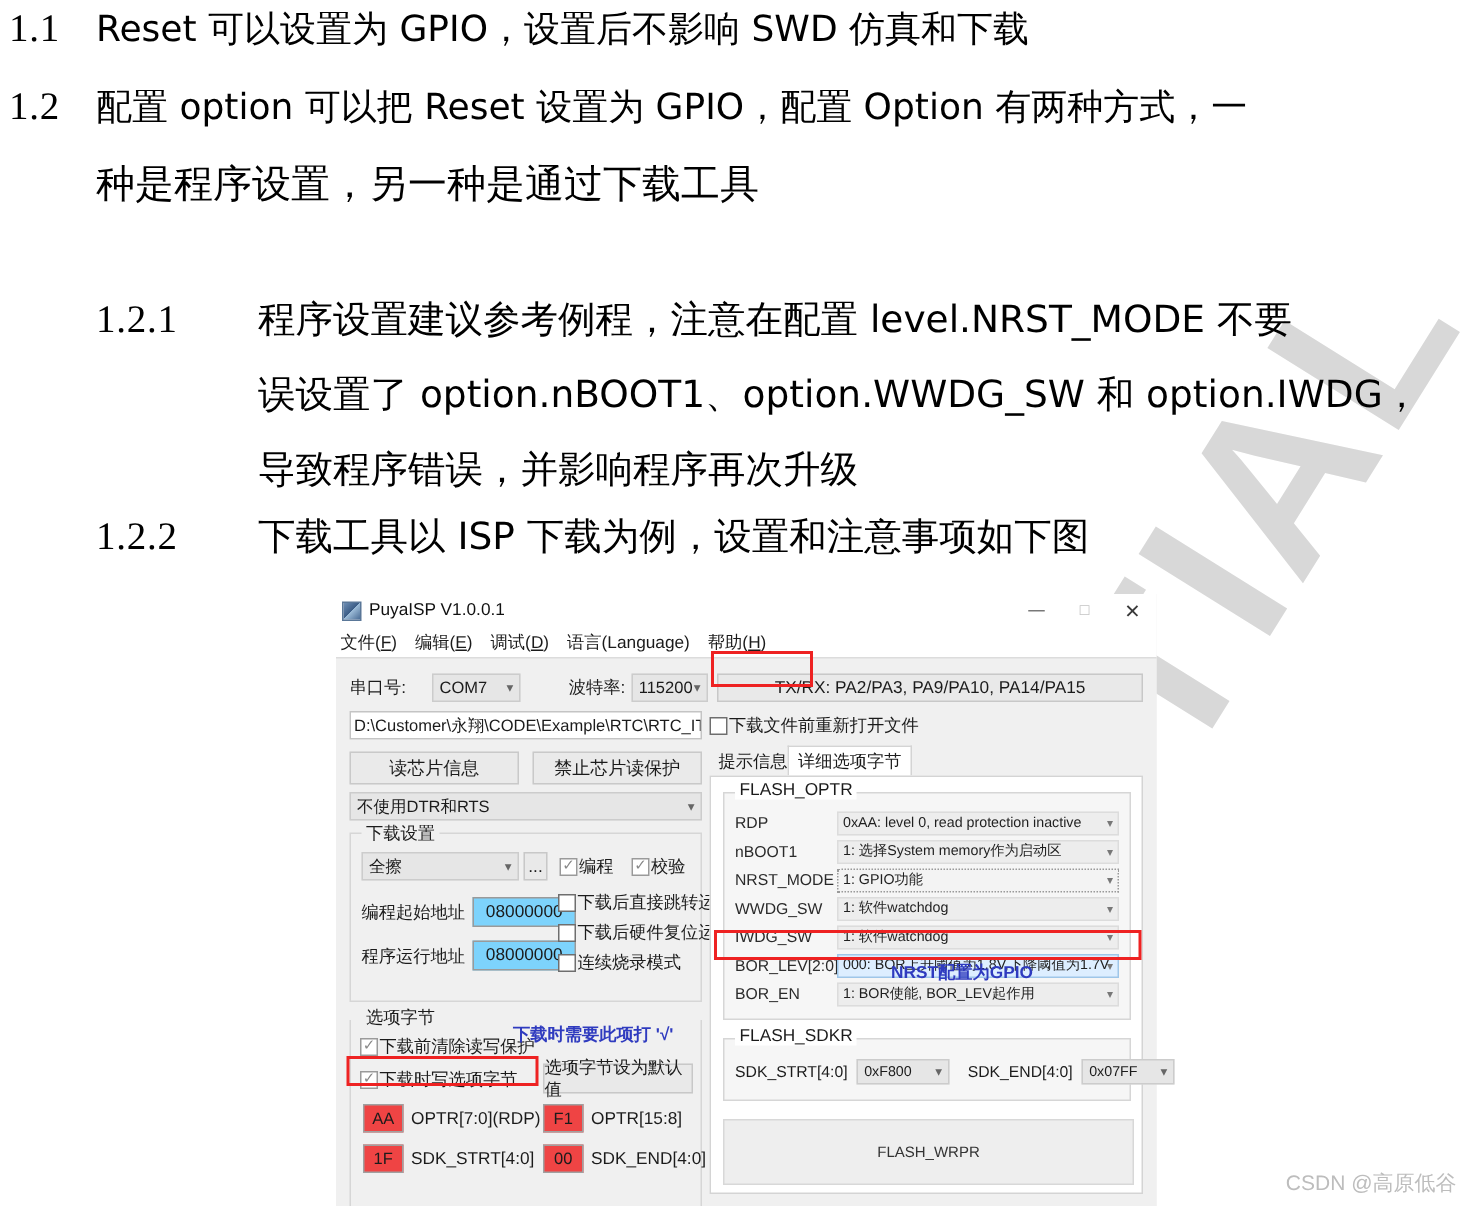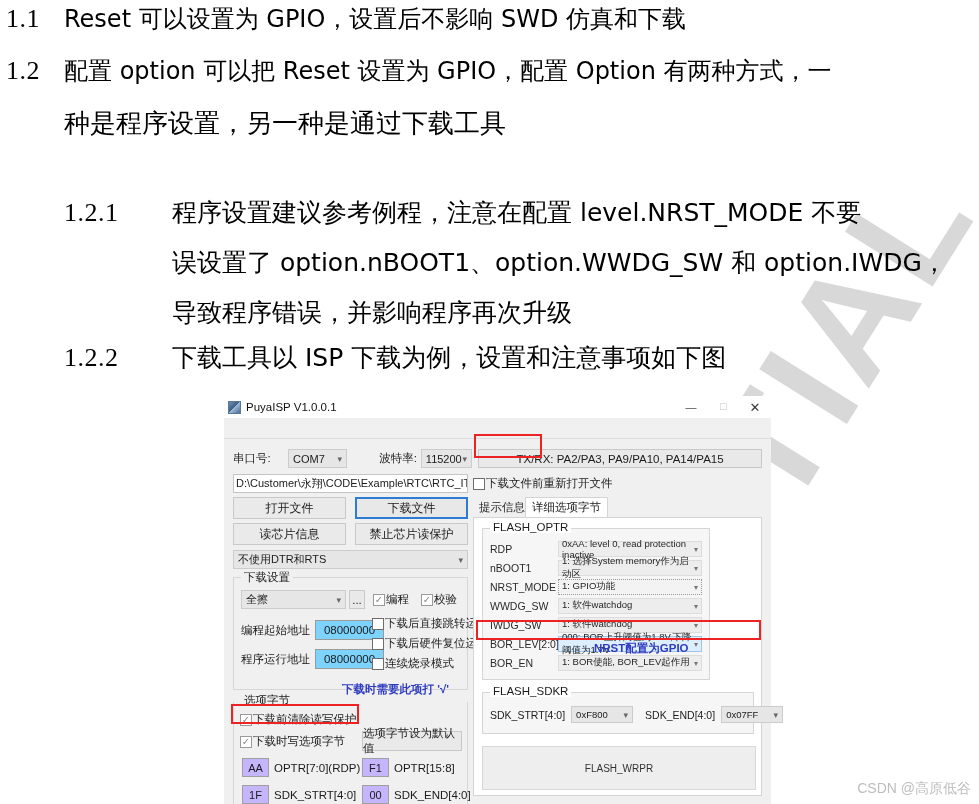--- a/index.html
+++ b/index.html
@@ -234,21 +234,21 @@
   .addrfield {
     background:#7dd3fc; border:1px solid #9a9a9a;
     height: 20px; width: 69px;
     display:flex; align-items:center; justify-content:center;
     font-size: 11.5px;
     box-sizing: border-box;
   }
 
   .hexbox {
     width: 27px; height: 19px;
-    background: #c4b5fd;
+    background: #ef4444;
     border: 1px solid #a0a0a0;
     display: flex; align-items: center; justify-content: center;
     font-size: 11px;
     box-sizing: border-box;
   }
 
   
   #rightpanel {
     position: absolute; left: 249px; top: 58px;
     width: 289px; height: 300px;
@@ -367,20 +367,27 @@
   <div id="titlebar">
     <span class="app-icon"></span>
     <span id="apptitle">PuyaISP V1.0.0.1</span>
     <span class="wbtns">
       <span class="wbtn mini">—</span>
       <span class="wbtn max">☐</span>
       <span class="wbtn close">✕</span>
     </span>
   </div>
 
+  <div id="menubar">
+    <span class="menu-item">文件(<u>F</u>)</span>
+    <span class="menu-item">编辑(<u>E</u>)</span>
+    <span class="menu-item">调试(<u>D</u>)</span>
+    <span class="menu-item">语言(Language)</span>
+    <span class="menu-item">帮助(<u>H</u>)</span>
+  </div>
 
   <div id="clientarea">
 
     <div id="toprow">
       <span class="lbl" style="width:56px;">串口号:</span>
       <span class="combo" style="width:60px;">
         <span>COM7</span>
         <span class="chev">▾</span>
       </span>
       <span class="lbl" style="margin-left:32px;">波特率:</span>
@@ -394,24 +401,20 @@
     <div id="pathrow">
       <span class="textinput" style="width:235px;">D:\Customer\永翔\CODE\Example\RTC\RTC_IT\MDK-</span>
       <span class="cb" style="margin-left:5px;">
         <span class="cbox"></span>
         <span>下载文件前重新打开文件</span>
       </span>
     </div>
 
     <div id="leftpanel">
 
-      <div style="display:flex;gap:9px;">
-        <span class="bigbtn">打开文件</span>
-        <span class="bigbtn focus">下载文件</span>
-      </div>
 
       <div style="display:flex;gap:9px;margin-top:4px;">
         <span class="bigbtn">读芯片信息</span>
         <span class="bigbtn">禁止芯片读保护</span>
       </div>
 
       <div class="combo" style="width:235px;margin-top:5px;height:19px;">
         <span>不使用DTR和RTS</span>
         <span class="chev">▾</span>
       </div>
@@ -507,21 +510,21 @@
 
     <div id="rightpanel">
 
       <div style="display:flex;align-items:flex-start;height:21px;">
         <span class="tab inactive">提示信息</span>
         <span class="tab active" style="margin-left:-6px;">详细选项字节</span>
       </div>
 
       <div class="tabpage" style="width:289px;height:279px;margin-top:-1px;position:relative;">
 
-        <div class="groupbox" style="position:absolute;left:8px;top:10px;width:228px;height:152px;background:#f6f6f6;">
+        <div class="groupbox" style="position:absolute;left:8px;top:10px;width:272px;height:152px;background:#f6f6f6;">
           <span class="grouptitle" style="background:#ffffff;">FLASH_OPTR</span>
 
           <div style="position:absolute;left:7px;top:11px;right:7px;">
 
             <div class="optrow">
               <span class="oname">RDP</span>
               <span class="optcombo">
                 <span>0xAA: level 0, read protection inactive</span>
                 <span class="chev">▾</span>
               </span>

